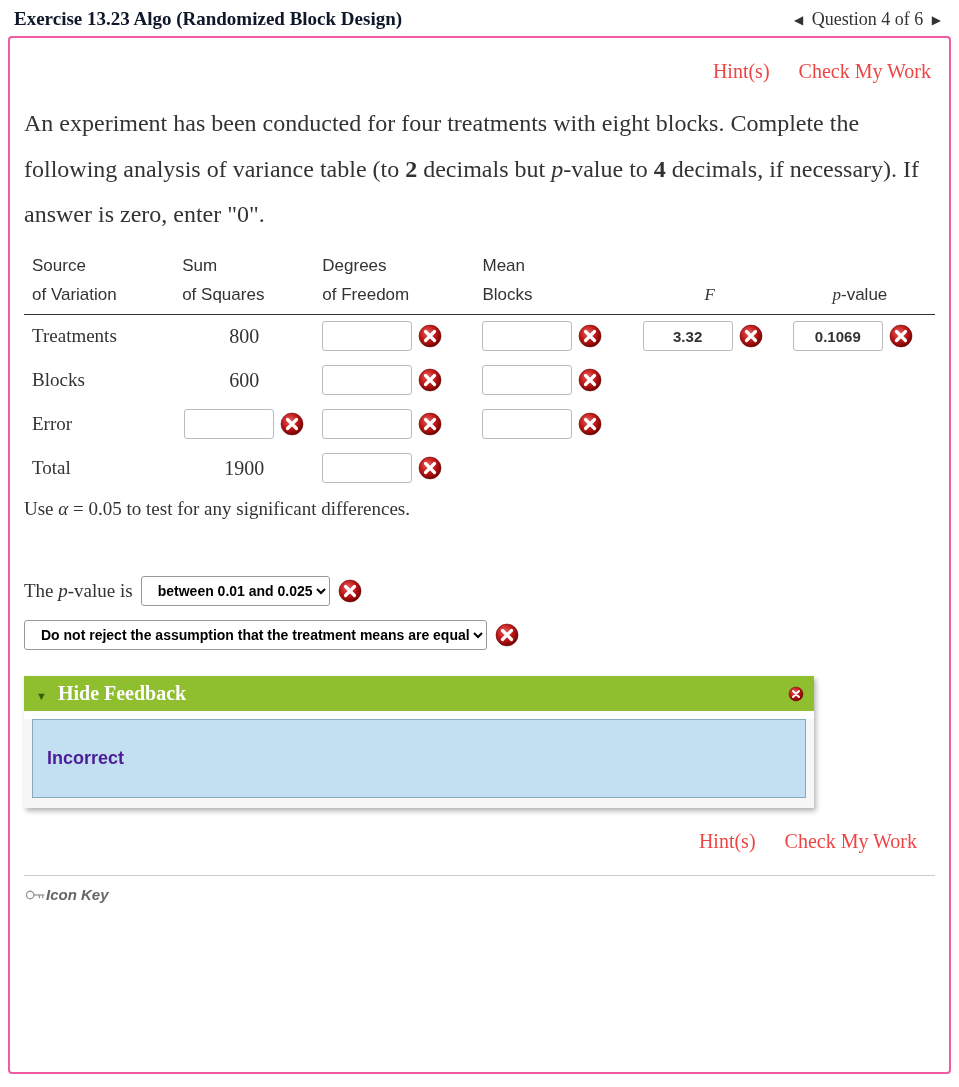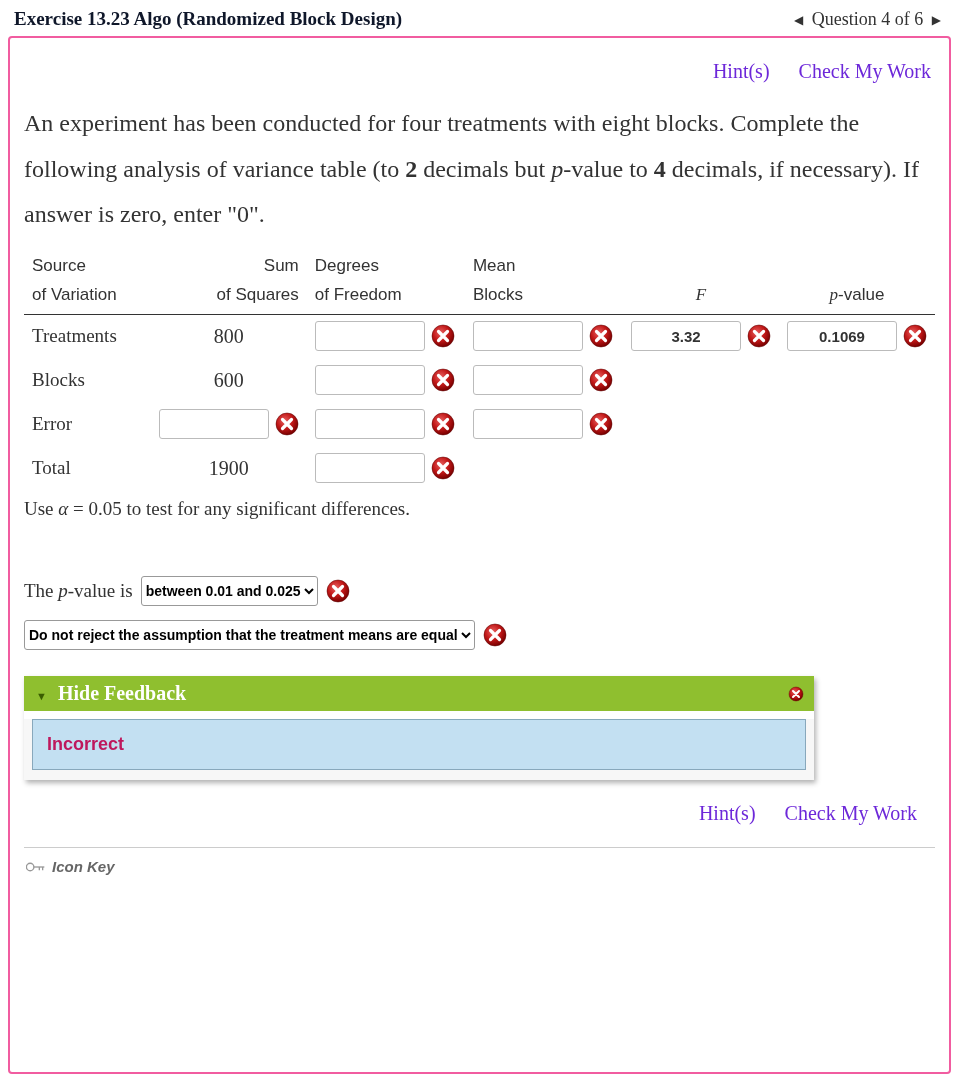--- a/index.html
+++ b/index.html
@@ -36,21 +36,21 @@
     padding: 0;
     height: 1038px;
     overflow: hidden;
   }
   .toolbar-top, .toolbar-bottom {
     text-align: right;
     padding: 22px 18px 8px 18px;
     font-size: 20px;
   }
   .toolbar-top a, .toolbar-bottom a {
-    color: #6d28d9;
+    color: #ef4444;
     text-decoration: none;
     margin-left: 24px;
   }
   .content {
     padding: 10px 14px 4px 14px;
   }
   .instr {
     line-height: 1.9;
     margin-bottom: 10px;
     font-size: 24px;
@@ -77,21 +77,21 @@
     height: 44px;
   }
   .col-ss  { text-align: center; }
   .col-df  { text-align: left; }
   .col-ms  { text-align: left; }
   .col-f   { text-align: left; }
   .col-p   { text-align: left; }
   .num { font-family: Georgia, serif; font-size: 20px; }
   .cellwrap { display: inline-flex; align-items: center; gap: 6px; }
   input.ans {
-    width: 110px;
+    width: 90px;
     height: 30px;
     border: 1px solid #bbb;
     border-radius: 3px;
     font-family: Verdana, Arial, sans-serif;
     font-weight: bold;
     font-size: 15px;
     text-align: center;
     background: #fff;
     color: #333;
   }
@@ -106,20 +106,21 @@
     margin-top: 0;
   }
   select.ans-sel {
     font-family: Verdana, Arial, sans-serif;
     font-weight: bold;
     font-size: 14px;
     height: 30px;
     border: 1px solid #999;
     border-radius: 3px;
     background: #fff;
+    padding-left: 12px;
   }
   .sel-row { display: flex; align-items: center; gap: 8px; margin: 6px 0 10px 0; }
   .feedback-wrap {
     margin: 26px 0 0 0;
     width: 790px;
     box-shadow: 2px 3px 5px rgba(0,0,0,0.3);
   }
   .fb-header {
     background: #8fbf2f;
     color: #fff;
@@ -133,42 +134,41 @@
     font-size: 11px; margin-right: 6px; color: #3a5d00;
   }
   .fb-close {
     position: absolute; right: 10px; top: 8px;
     width: 16px; height: 16px;
   }
   .fb-body {
     background: #c3e0f2;
     border: 1px solid #88a8bc;
     margin: 8px;
-    padding: 14px 14px;
+    padding: 28px 14px;
     font-family: Verdana, Arial, sans-serif;
     font-weight: bold;
     font-size: 18px;
-    color: #be185d;
+    color: #4c1d95;
   }
   .feedback-outer {
     background: #f7f7f7;
     padding-bottom: 2px;
   }
   .icon-key-row {
     border-top: 1.5px solid #ccc;
     margin-top: 14px;
     padding: 10px 2px;
     font-family: Verdana, Arial, sans-serif;
     font-style: italic;
     font-weight: bold;
     font-size: 15px;
     color: #666;
     display: flex;
     align-items: center;
-    gap: 6px;
   }
   .key-glyph {
     width: 20px; height: 14px; display: inline-block;
   }
 </style>
 </head>
 <body>
 
 <svg width="0" height="0" style="position:absolute">
   <defs>
@@ -215,21 +215,21 @@
     <div class="instr">
       An experiment has been conducted for four treatments with eight blocks. Complete the following analysis of variance table (to <b>2</b> decimals but <i>p</i>-value to <b>4</b> decimals, if necessary). If answer is zero, enter "0".
     </div>
 
     <table class="anova">
       <thead>
         <tr>
           <th style="width:150px">
             <span>Source</span><br><span>of Variation</span>
           </th>
-          <th style="width:140px;text-align:right">
+          <th style="width:140px;text-align:left">
             <span>Sum</span><br><span>of Squares</span>
           </th>
           <th style="width:160px">
             <span>Degrees</span><br><span>of Freedom</span>
           </th>
           <th style="width:160px">
             <span>Mean</span><br><span>Blocks</span>
           </th>
           <th style="width:150px;text-align:center">
             <span class="ital">F</span>

